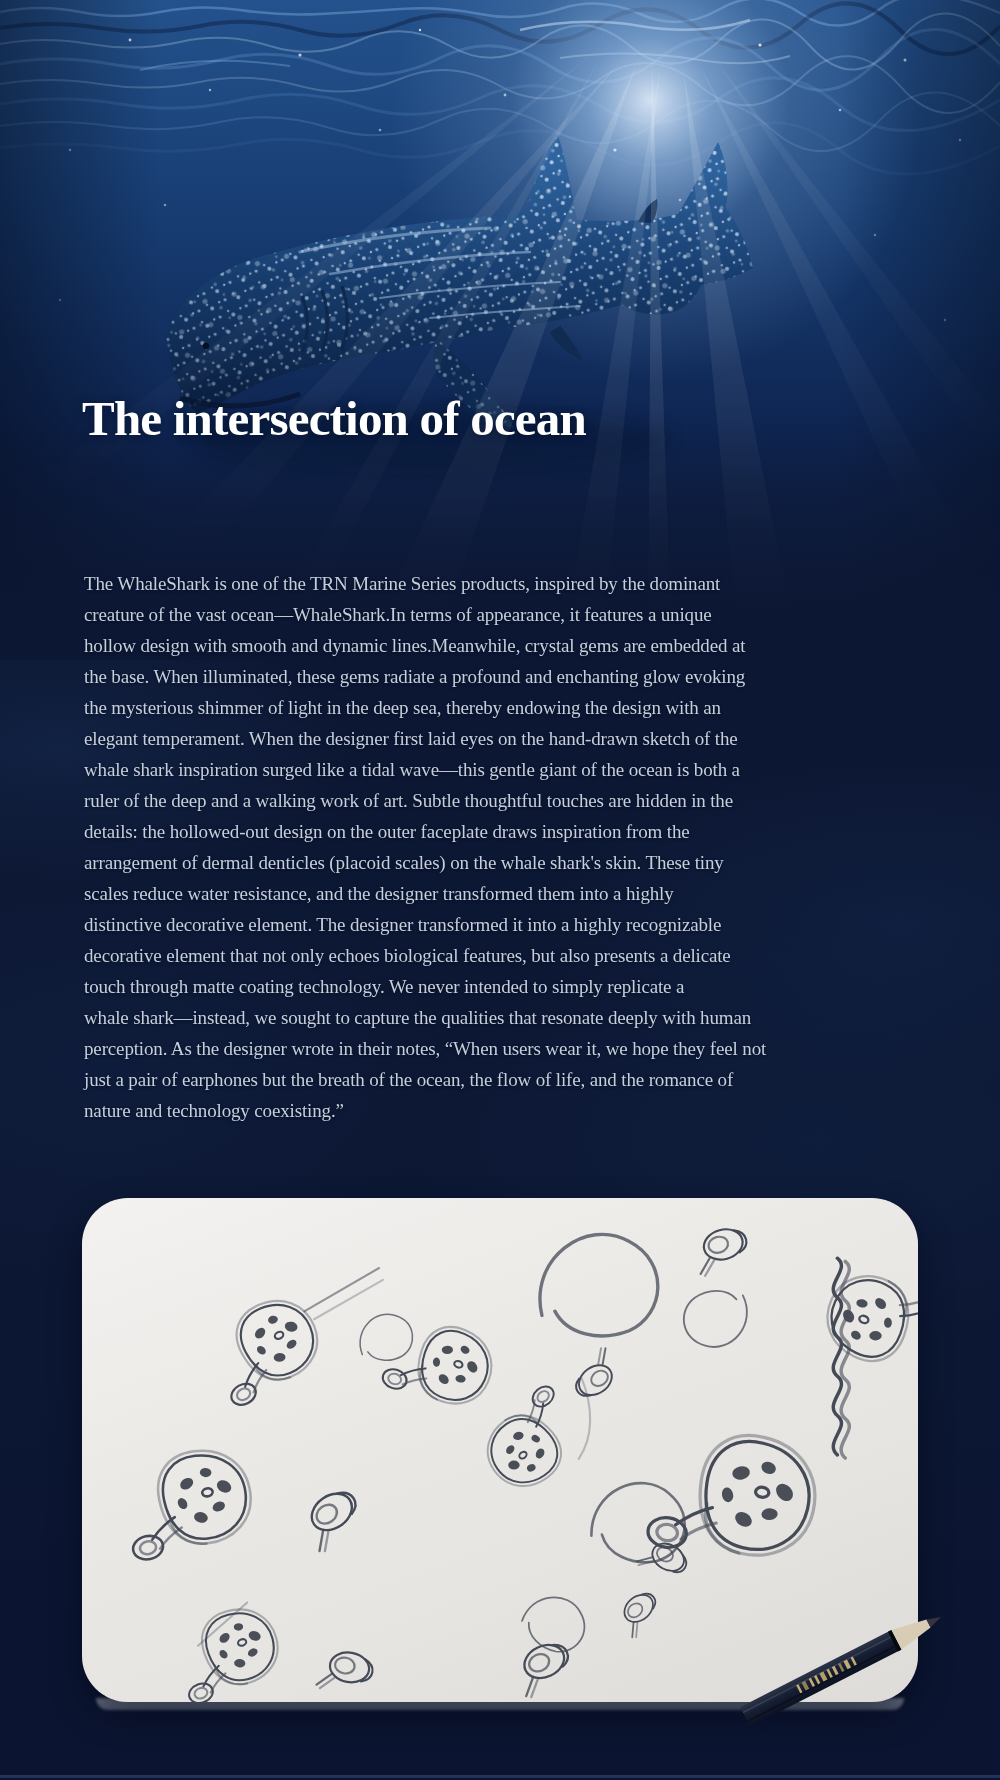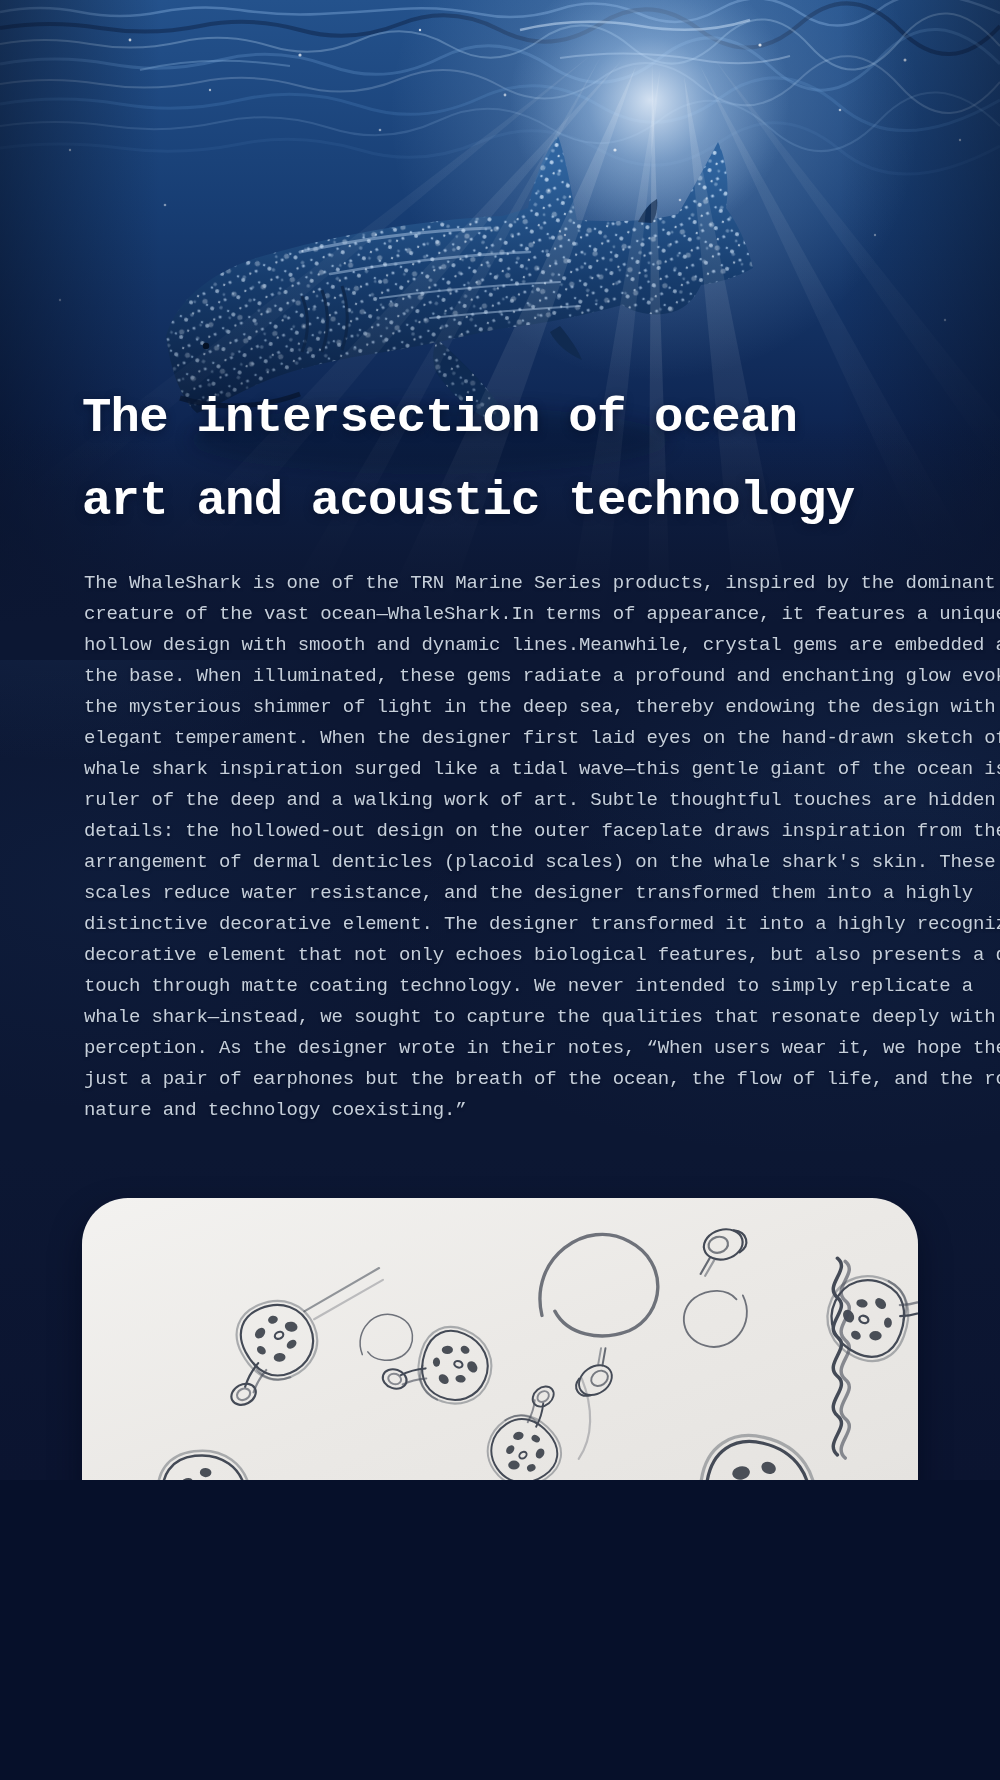--- a/index.html
+++ b/index.html
@@ -1,18 +1,18 @@
 <!DOCTYPE html>
 <html><head>
 <meta charset="utf-8">
 <style>
   html,body{margin:0;padding:0;background:#06102a;}
   .page{
-    position:relative;width:1000px;height:1480px;overflow:hidden;
-    font-family:Liberation Mono, monospace;
+    position:relative;width:1000px;height:1780px;overflow:hidden;
+    font-family:Liberation Serif, serif;
     background:
       radial-gradient(420px 200px at 6% 42%, rgba(58,110,175,.12), transparent 70%),
       radial-gradient(520px 240px at 90% 52%, rgba(46,96,160,.11), transparent 70%),
       radial-gradient(620px 300px at 82% 64%, rgba(40,90,150,.09), transparent 70%),
       radial-gradient(520px 320px at 10% 60%, rgba(36,80,140,.09), transparent 70%),
       linear-gradient(#0c1733 0%, #0c1733 78%, #0b1430 100%);
   }
   .hero{position:absolute;top:0;left:0;z-index:1;display:block;}
   .headline{
     position:absolute;left:82px;top:377px;z-index:6;
@@ -189,21 +189,20 @@
       <circle cx="60" cy="300" r="1.2" opacity=".35"></circle>
         <circle cx="380" cy="130" r="1.3" opacity=".5"></circle>
     </g>
 
     <rect x="0" y="0" width="1000" height="660" fill="url(#edgeL)"></rect>
     <rect x="0" y="420" width="1000" height="240" fill="url(#fadeG)"></rect>
   </svg>
 
   <h1 class="headline" style="margin:0;">
     <div>The intersection of ocean</div>
-    <div>art and acoustic technology</div>
   </h1>
 
   <p class="copy" style="margin:0;">The WhaleShark is one of the TRN Marine Series products, inspired by the dominant
 creature of the vast ocean—WhaleShark.In terms of appearance, it features a unique
 hollow design with smooth and dynamic lines.Meanwhile, crystal gems are embedded at
 the base. When illuminated, these gems radiate a profound and enchanting glow evoking
 the mysterious shimmer of light in the deep sea, thereby endowing the design with an
 elegant temperament. When the designer first laid eyes on the hand-drawn sketch of the
 whale shark inspiration surged like a tidal wave—this gentle giant of the ocean is both a
 ruler of the deep and a walking work of art. Subtle thoughtful touches are hidden in the

